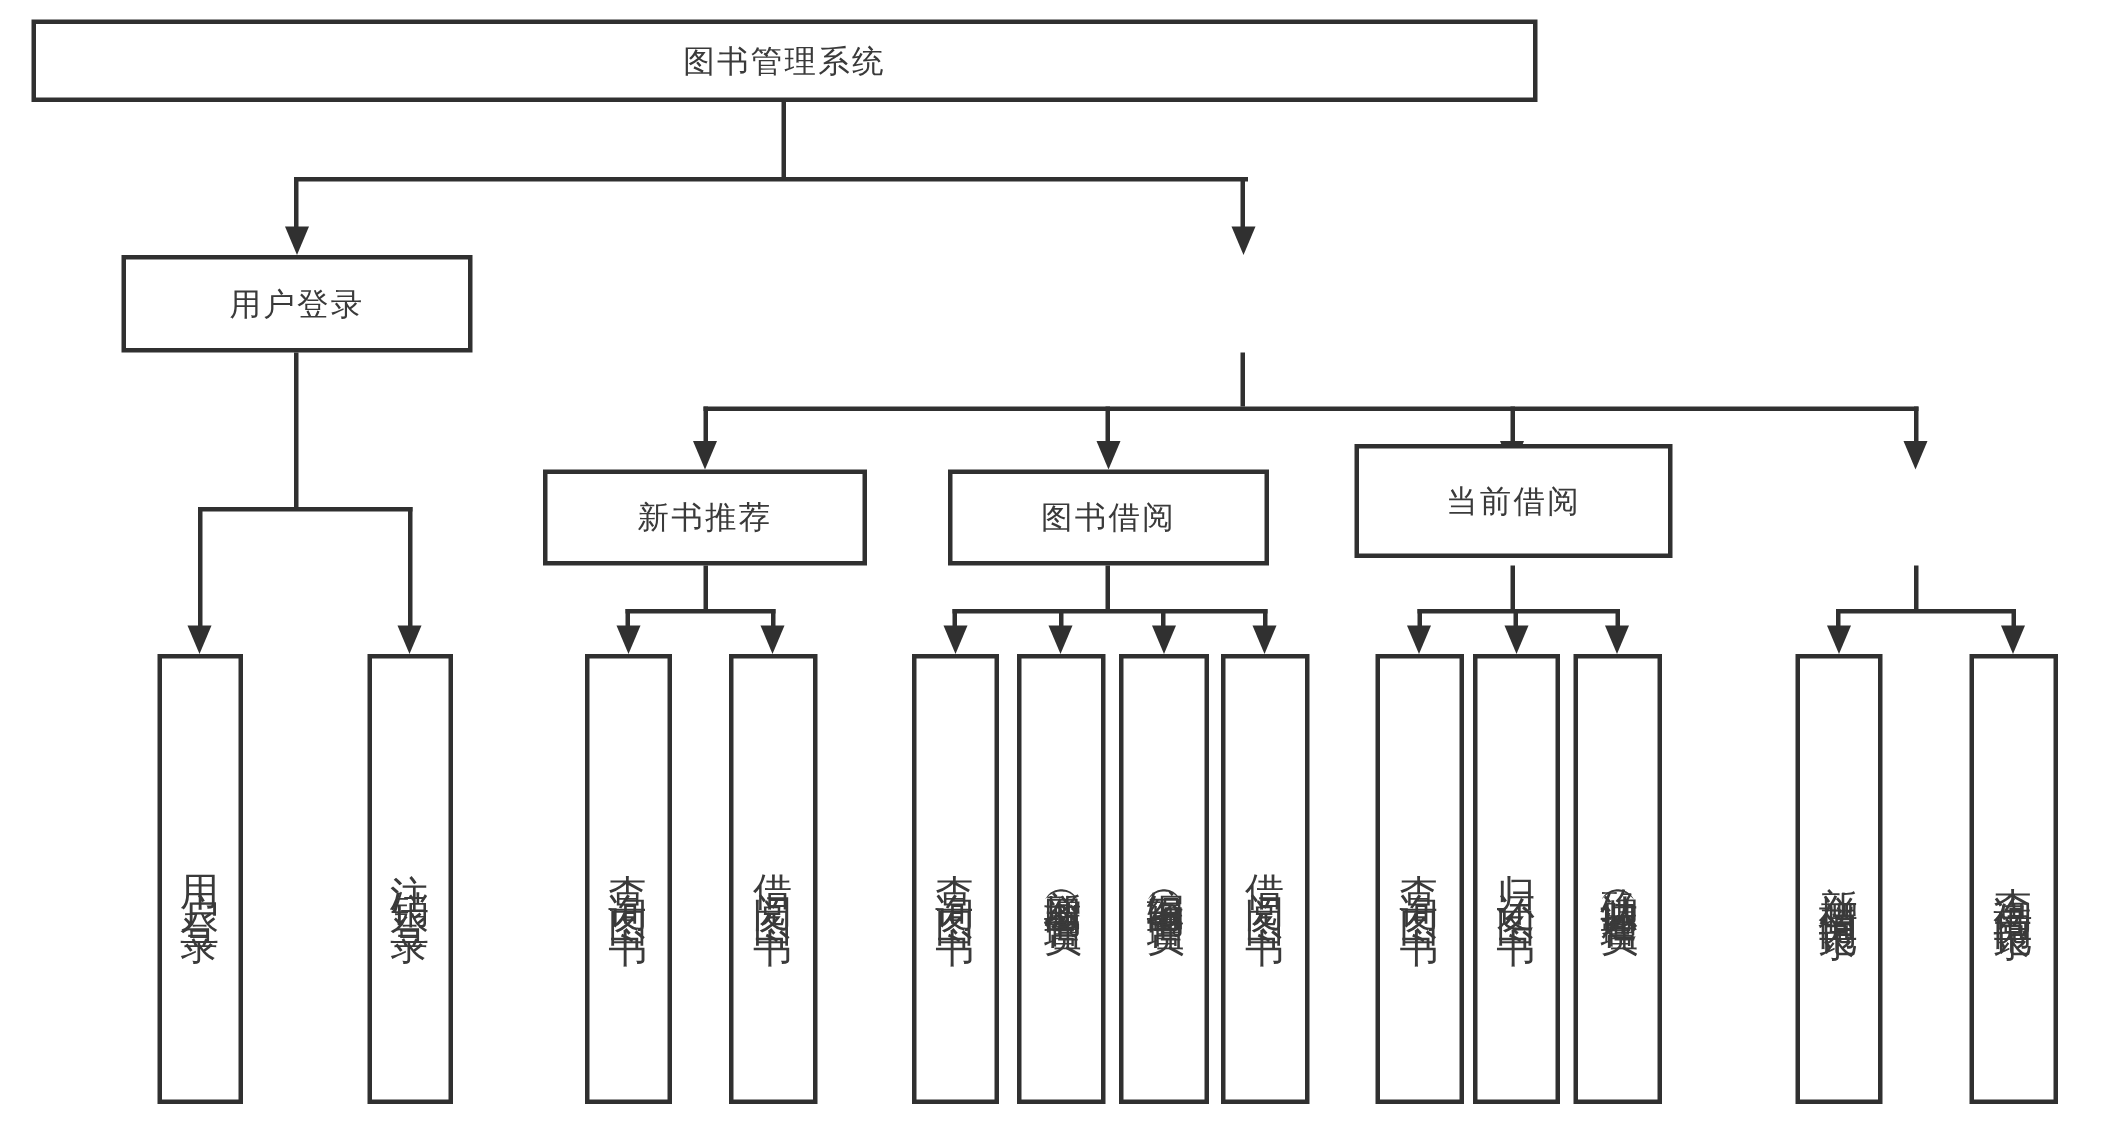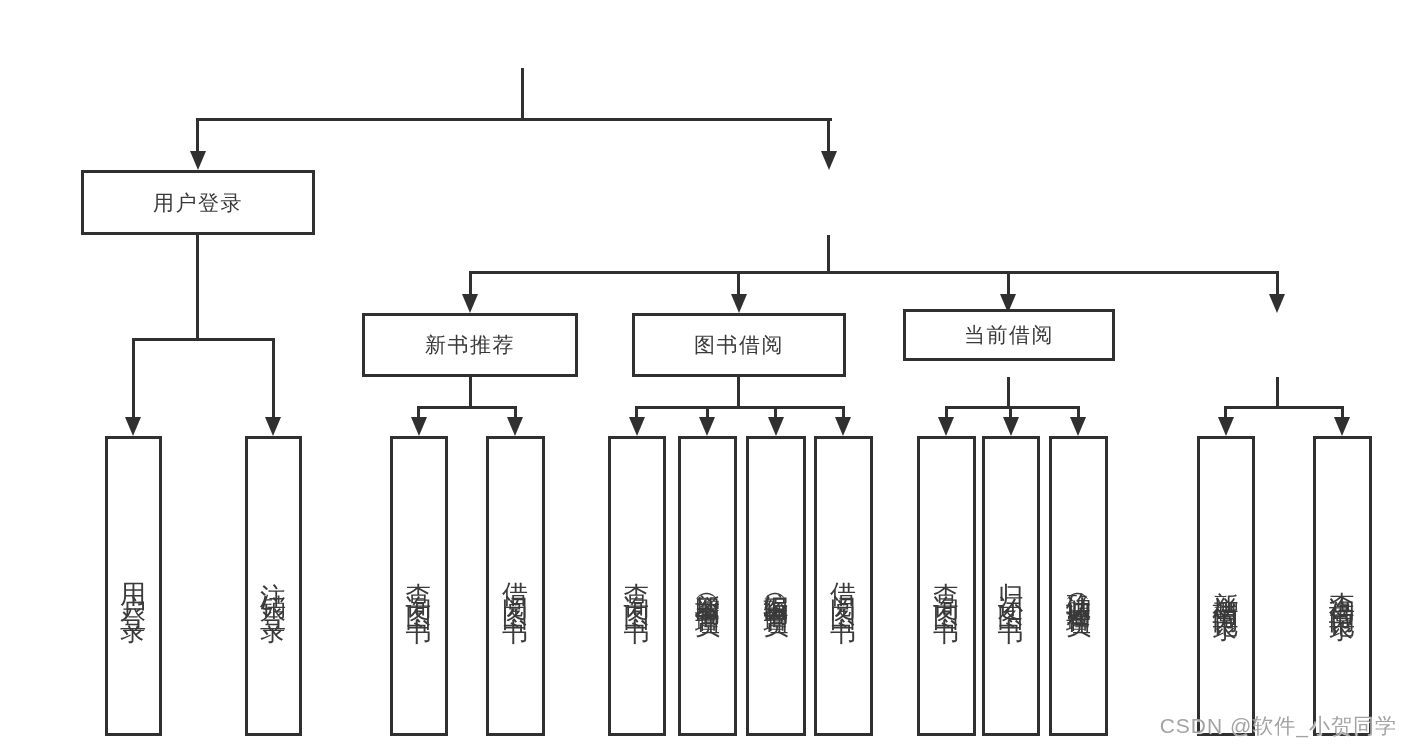--- a/index.html
+++ b/index.html
@@ -19,20 +19,23 @@
   .tri{position:absolute;width:0;height:0;border-left:8px solid transparent;
        border-right:8px solid transparent;border-top:19px solid #303030;}
   .watermark{position:absolute;top:712px;right:8px;font-size:21px;color:#a3a3a3;
        text-shadow:1px 1px 1px rgba(255,255,255,.95);letter-spacing:1px;}
 </style>
 </head>
 <body>
 
 <div class="stage">
 
+  <div class="node" style="left:21px;top:13px;width:1004px;height:55px;">
+    <span>图书管理系统</span>
+  </div>
 
   <div class="vline" style="left:521px;top:68px;height:50px;"></div>
   <div class="hline" style="left:196px;top:118px;width:636px;"></div>
   <div class="vline" style="left:196px;top:118px;height:36px;"></div>
   <div class="tri" style="left:190px;top:151px;"></div>
   <div class="vline" style="left:827px;top:118px;height:36px;"></div>
   <div class="tri" style="left:821px;top:151px;"></div>
 
   <div class="node" style="left:81px;top:170px;width:234px;height:65px;">
     <span>用户登录</span>
@@ -55,21 +58,21 @@
   <div class="tri" style="left:1000px;top:294px;"></div>
   <div class="vline" style="left:1276px;top:271px;height:26px;"></div>
   <div class="tri" style="left:1269px;top:294px;"></div>
 
   <div class="node" style="left:362px;top:313px;width:216px;height:64px;">
     <span>新书推荐</span>
   </div>
   <div class="node" style="left:632px;top:313px;width:214px;height:64px;">
     <span>图书借阅</span>
   </div>
-  <div class="node" style="left:903px;top:309px;width:212px;height:52px;">
+  <div class="node" style="left:903px;top:296px;width:212px;height:76px;">
     <span>当前借阅</span>
   </div>
 
   <div class="vline" style="left:469px;top:377px;height:29px;"></div>
   <div class="hline" style="left:417px;top:406px;width:100px;"></div>
   <div class="vline" style="left:417px;top:406px;height:14px;"></div>
   <div class="tri" style="left:411px;top:417px;"></div>
   <div class="vline" style="left:514px;top:406px;height:14px;"></div>
   <div class="tri" style="left:507px;top:417px;"></div>
 
@@ -137,15 +140,14 @@
     <span>确认归还（管理员）</span>
   </div>
 
   <div class="leaf mid" style="left:1197px;width:58px;">
     <span>新增借阅记录</span>
   </div>
   <div class="leaf mid" style="left:1313px;width:59px;">
     <span>查询借阅记录</span>
   </div>
 
-  <div class="watermark">CSDN @软件_小贺同学</div>
 
 </div>
 
 </body></html>

